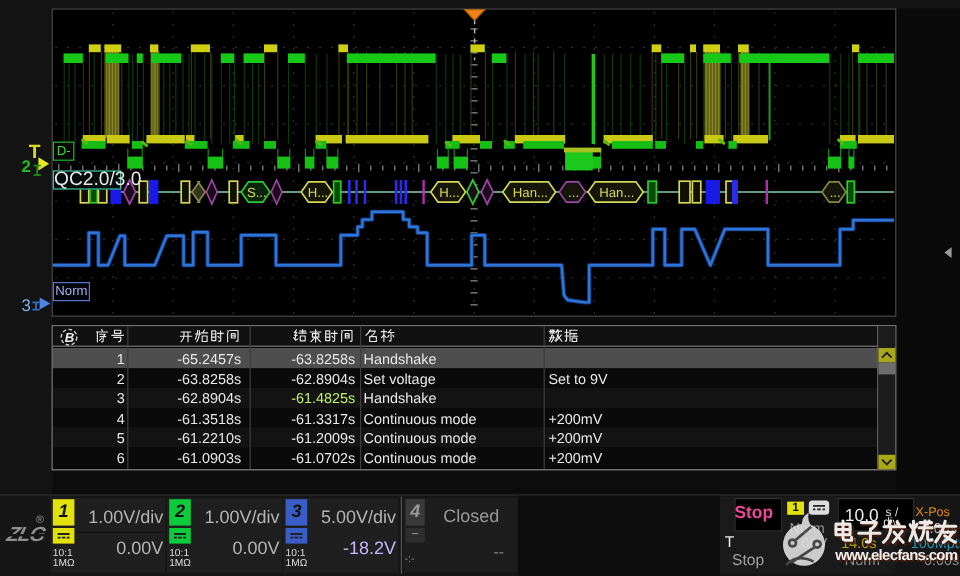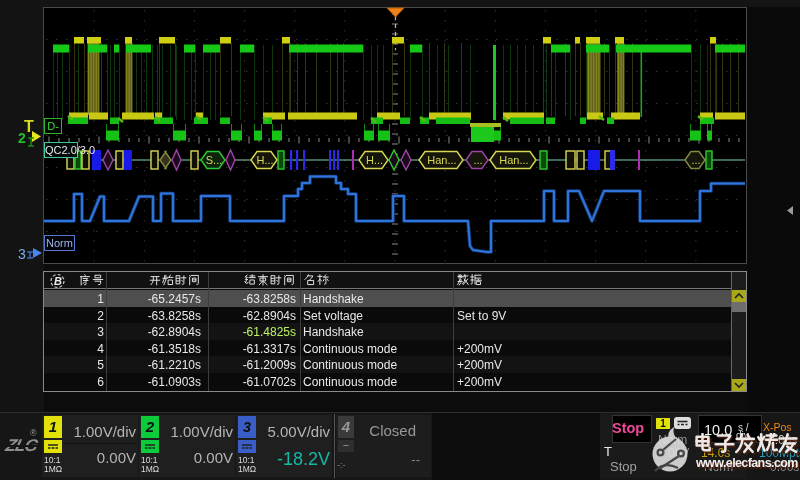--- a/index.html
+++ b/index.html
@@ -169,21 +169,21 @@
       <text x="24" y="132" font-size="16" font-weight="bold" fill="#d8d820" font-family="Liberation Sans,sans-serif">T</text>
       <text x="18" y="143" font-size="14" font-weight="bold" fill="#22bb22" font-family="Liberation Sans,sans-serif">2</text>
       <polygon points="32,131 41,136.5 32,142" fill="#e8e820"></polygon>
       <path d="M28 138 h6 M31 138 v8 M28 146 h6" stroke="#1a8a1a" stroke-width="1.5" fill="none"></path>
       <text x="18" y="259" font-size="14" fill="#7ab0e8" font-family="Liberation Sans,sans-serif">3</text>
       <path d="M27 252 h6 M30 252 v6 M27 258 h6" stroke="#3a6ac0" stroke-width="1.5" fill="none"></path>
       <polygon points="33,248 42,253 33,258" fill="#4a86e8"></polygon>
       <polygon points="793,206 793,215 787,210.5" fill="#9a9a9a"></polygon>
     </svg>
 <div class="lbl" style="left:44px;top:118px;width:18px;height:16px;border:1px solid #2ab52a;color:#3fd43f;text-align:center;background:rgba(2,8,2,.92);font-size:11px;line-height:14px">D-</div>
-<div class="lbl" style="left:44px;top:142px;width:34px;height:16px;border:1px solid #3cc9a0;color:#e8e8e8;text-align:center;background:rgba(2,9,8,.95);font-size:11px;line-height:14px">QC2.0/3.0</div>
+<div class="lbl" style="left:44px;top:142px;width:57px;height:16px;border:1px solid #3cc9a0;color:#e8e8e8;text-align:center;background:rgba(2,9,8,.95);font-size:16px;line-height:14px">QC2.0/3.0</div>
 <div class="lbl" style="left:44px;top:235px;width:31px;height:16px;border:1px solid #5577cc;color:#9fb4e8;text-align:center;background:rgba(2,3,10,.95);font-size:11px;line-height:14px">Norm</div>
 <div class="abs" style="left:43px;top:271px;width:704px;height:121px;background:#060606;border:1px solid #8a8a8a"></div>
 <div class="abs" style="left:44px;top:272px;width:702px;height:17px;background:#111;border-bottom:1px solid #777"></div>
 <div class="abs" style="left:44px;top:290.0px;width:687px;height:16.6px;background:#4e4e4e"></div>
 <div class="abs r" style="left:44px;top:292px;width:60px;font-size:12px;color:#e8e8e8">1</div>
 <div class="abs r" style="left:103px;top:292px;width:98px;font-size:12px;color:#e8e8e8">-65.2457s</div>
 <div class="abs r" style="left:203px;top:292px;width:93px;font-size:12px;color:#e8e8e8">-63.8258s</div>
 <div class="abs" style="left:303px;top:292px;font-size:12px;color:#e8e8e8">Handshake</div>
 <div class="abs" style="left:44px;top:306.6px;width:687px;height:16.6px;background:#0a0a0a"></div>
 <div class="abs r" style="left:44px;top:309px;width:60px;font-size:12px;color:#e8e8e8">2</div>
@@ -376,21 +376,21 @@
     <div class="abs r" style="left:161px;top:423px;width:72px;font-size:15px;color:#b4b4b4">1.00V/div</div>
     <div class="abs r" style="left:161px;top:449px;width:72px;font-size:15px;color:#b4b4b4">0.00V</div>
 <div class="abs" style="left:236px;top:415px;width:96px;height:62px;background:#1f1f1f"></div>
     <div class="abs" style="left:238px;top:416px;width:18px;height:22px;background:#3a5ec8;color:#111;font-size:15px;font-style:italic;font-weight:bold;text-align:center;line-height:22px">3</div>
     <div class="abs" style="left:238px;top:440px;width:18px;height:13px;background:#3a5ec8"></div>
     <svg class="abs" style="left:238px;top:440px" width="18" height="13">
       <path d="M4 5 H14 M4 8 H6.5 M7.5 8 H10.5 M11.5 8 H14" stroke="#222" stroke-width="1.6"></path>
     </svg>
     <div class="abs" style="left:238px;top:456px;font-size:8.5px;color:#ddd;line-height:9px">10:1<br>1MΩ</div>
     <div class="abs r" style="left:258px;top:423px;width:72px;font-size:15px;color:#b4b4b4">5.00V/div</div>
-    <div class="abs r" style="left:258px;top:449px;width:72px;font-size:18px;color:#14b8a6">-18.2V</div>
+    <div class="abs r" style="left:258px;top:449px;width:72px;font-size:15px;color:#c4b5fd">-18.2V</div>
 <div class="abs" style="left:334px;top:414px;width:1px;height:64px;background:#555"></div>
 <div class="abs" style="left:336px;top:415px;width:95px;height:62px;background:#1d1d1d"></div>
 <div class="abs" style="left:338px;top:416px;width:16px;height:22px;background:#3a3a3a;color:#999;font-size:15px;font-style:italic;font-weight:bold;text-align:center;line-height:22px">4</div>
 <div class="abs" style="left:338px;top:440px;width:16px;height:12px;background:#2e2e2e;color:#999;font-size:11px;text-align:center;line-height:11px">−</div>
 <div class="abs" style="left:337px;top:460px;font-size:9px;color:#888">-:-</div>
 <div class="abs r" style="left:356px;top:422px;width:60px;font-size:15px;color:#989898">Closed</div>
 <div class="abs r" style="left:356px;top:452px;width:64px;font-size:13px;color:#888">--</div>
 <div class="abs" style="left:432px;top:413px;width:168px;height:67px;background:#0c0c0c"></div>
 <div class="abs" style="left:600px;top:414px;width:146px;height:64px;background:#1a1a1a"></div>
 <div class="abs" style="left:612px;top:415px;width:40px;height:28px;background:#000;border:1px solid #333"></div>

